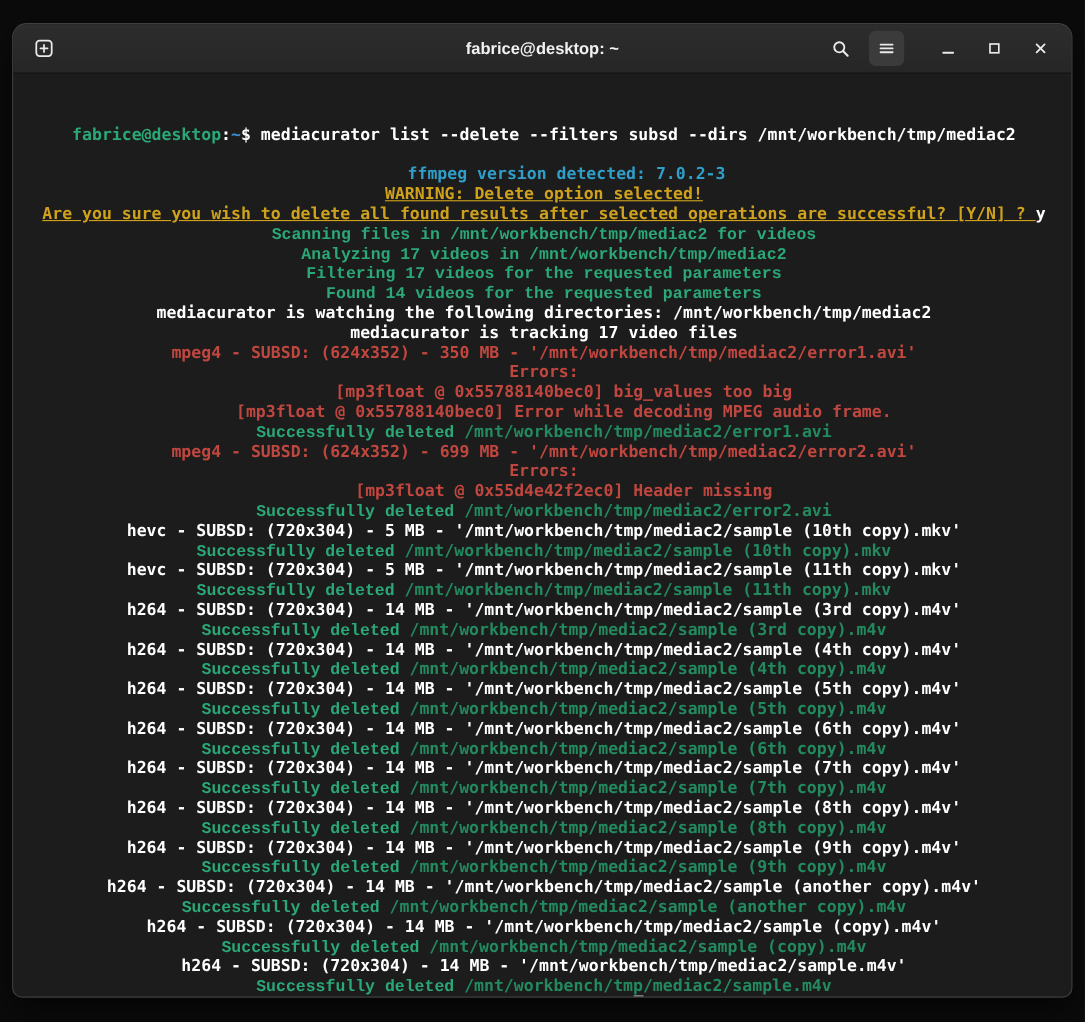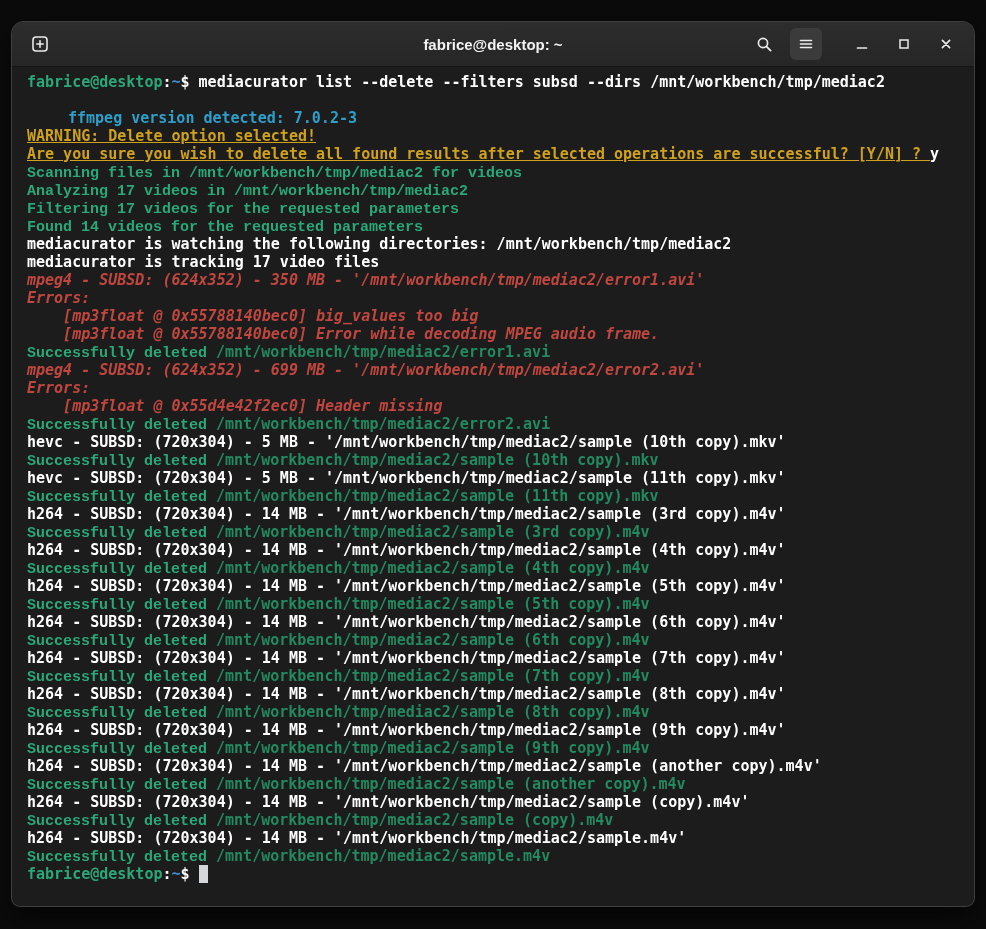--- a/index.html
+++ b/index.html
@@ -31,20 +31,21 @@
   .window{
     position:absolute;
     left:12px;top:22px;
     width:962px;height:884px;
     background:var(--bg-term);
     border-radius:12px 12px 8px 8px;
     box-shadow:0 0 0 1px var(--border),0 10px 30px rgba(0,0,0,.65);
     display:flex;
     flex-direction:column;
     overflow:hidden;
+    gap:40px;
   }
   .headerbar{
     height:45px;
     flex:0 0 45px;
     background:linear-gradient(var(--bg-header),var(--bg-header2));
     border-bottom:1px solid #151515;
     display:flex;
     align-items:center;
     padding:0 12px;
     position:relative;
@@ -73,31 +74,32 @@
   .terminal{
     flex:1;
     padding:6px 12px 0 15px;
     font-family:"DejaVu Sans Mono","Liberation Mono",monospace;
     font-size:15px;
     font-weight:700;
     line-height:18px;
     color:var(--white);
     white-space:pre;
     overflow:hidden;
+    text-align:center;
   }
   .line{height:18px;white-space:pre;}
   .seg-user{color:var(--green);}
   .seg-path{color:var(--blue);}
   .seg-plain{color:var(--white);}
   .seg-bold{color:var(--white);}
   .seg-cyan{color:var(--cyan);margin-left:41px;}
   .seg-yellow{color:var(--yellow);text-decoration:underline;}
   .seg-green{color:var(--green);font-family:Liberation Mono, monospace;}
   .seg-greenpath{color:var(--green-dim);}
-  .seg-red{color:var(--red);font-style:italic;}
+  .seg-red{color:var(--red);}
   .seg-cursor{background:var(--cursor);color:transparent;}
   svg{display:block;}
 </style>
 </head>
 <body>
 
 <div class="window">
 
   <div class="headerbar">
 

